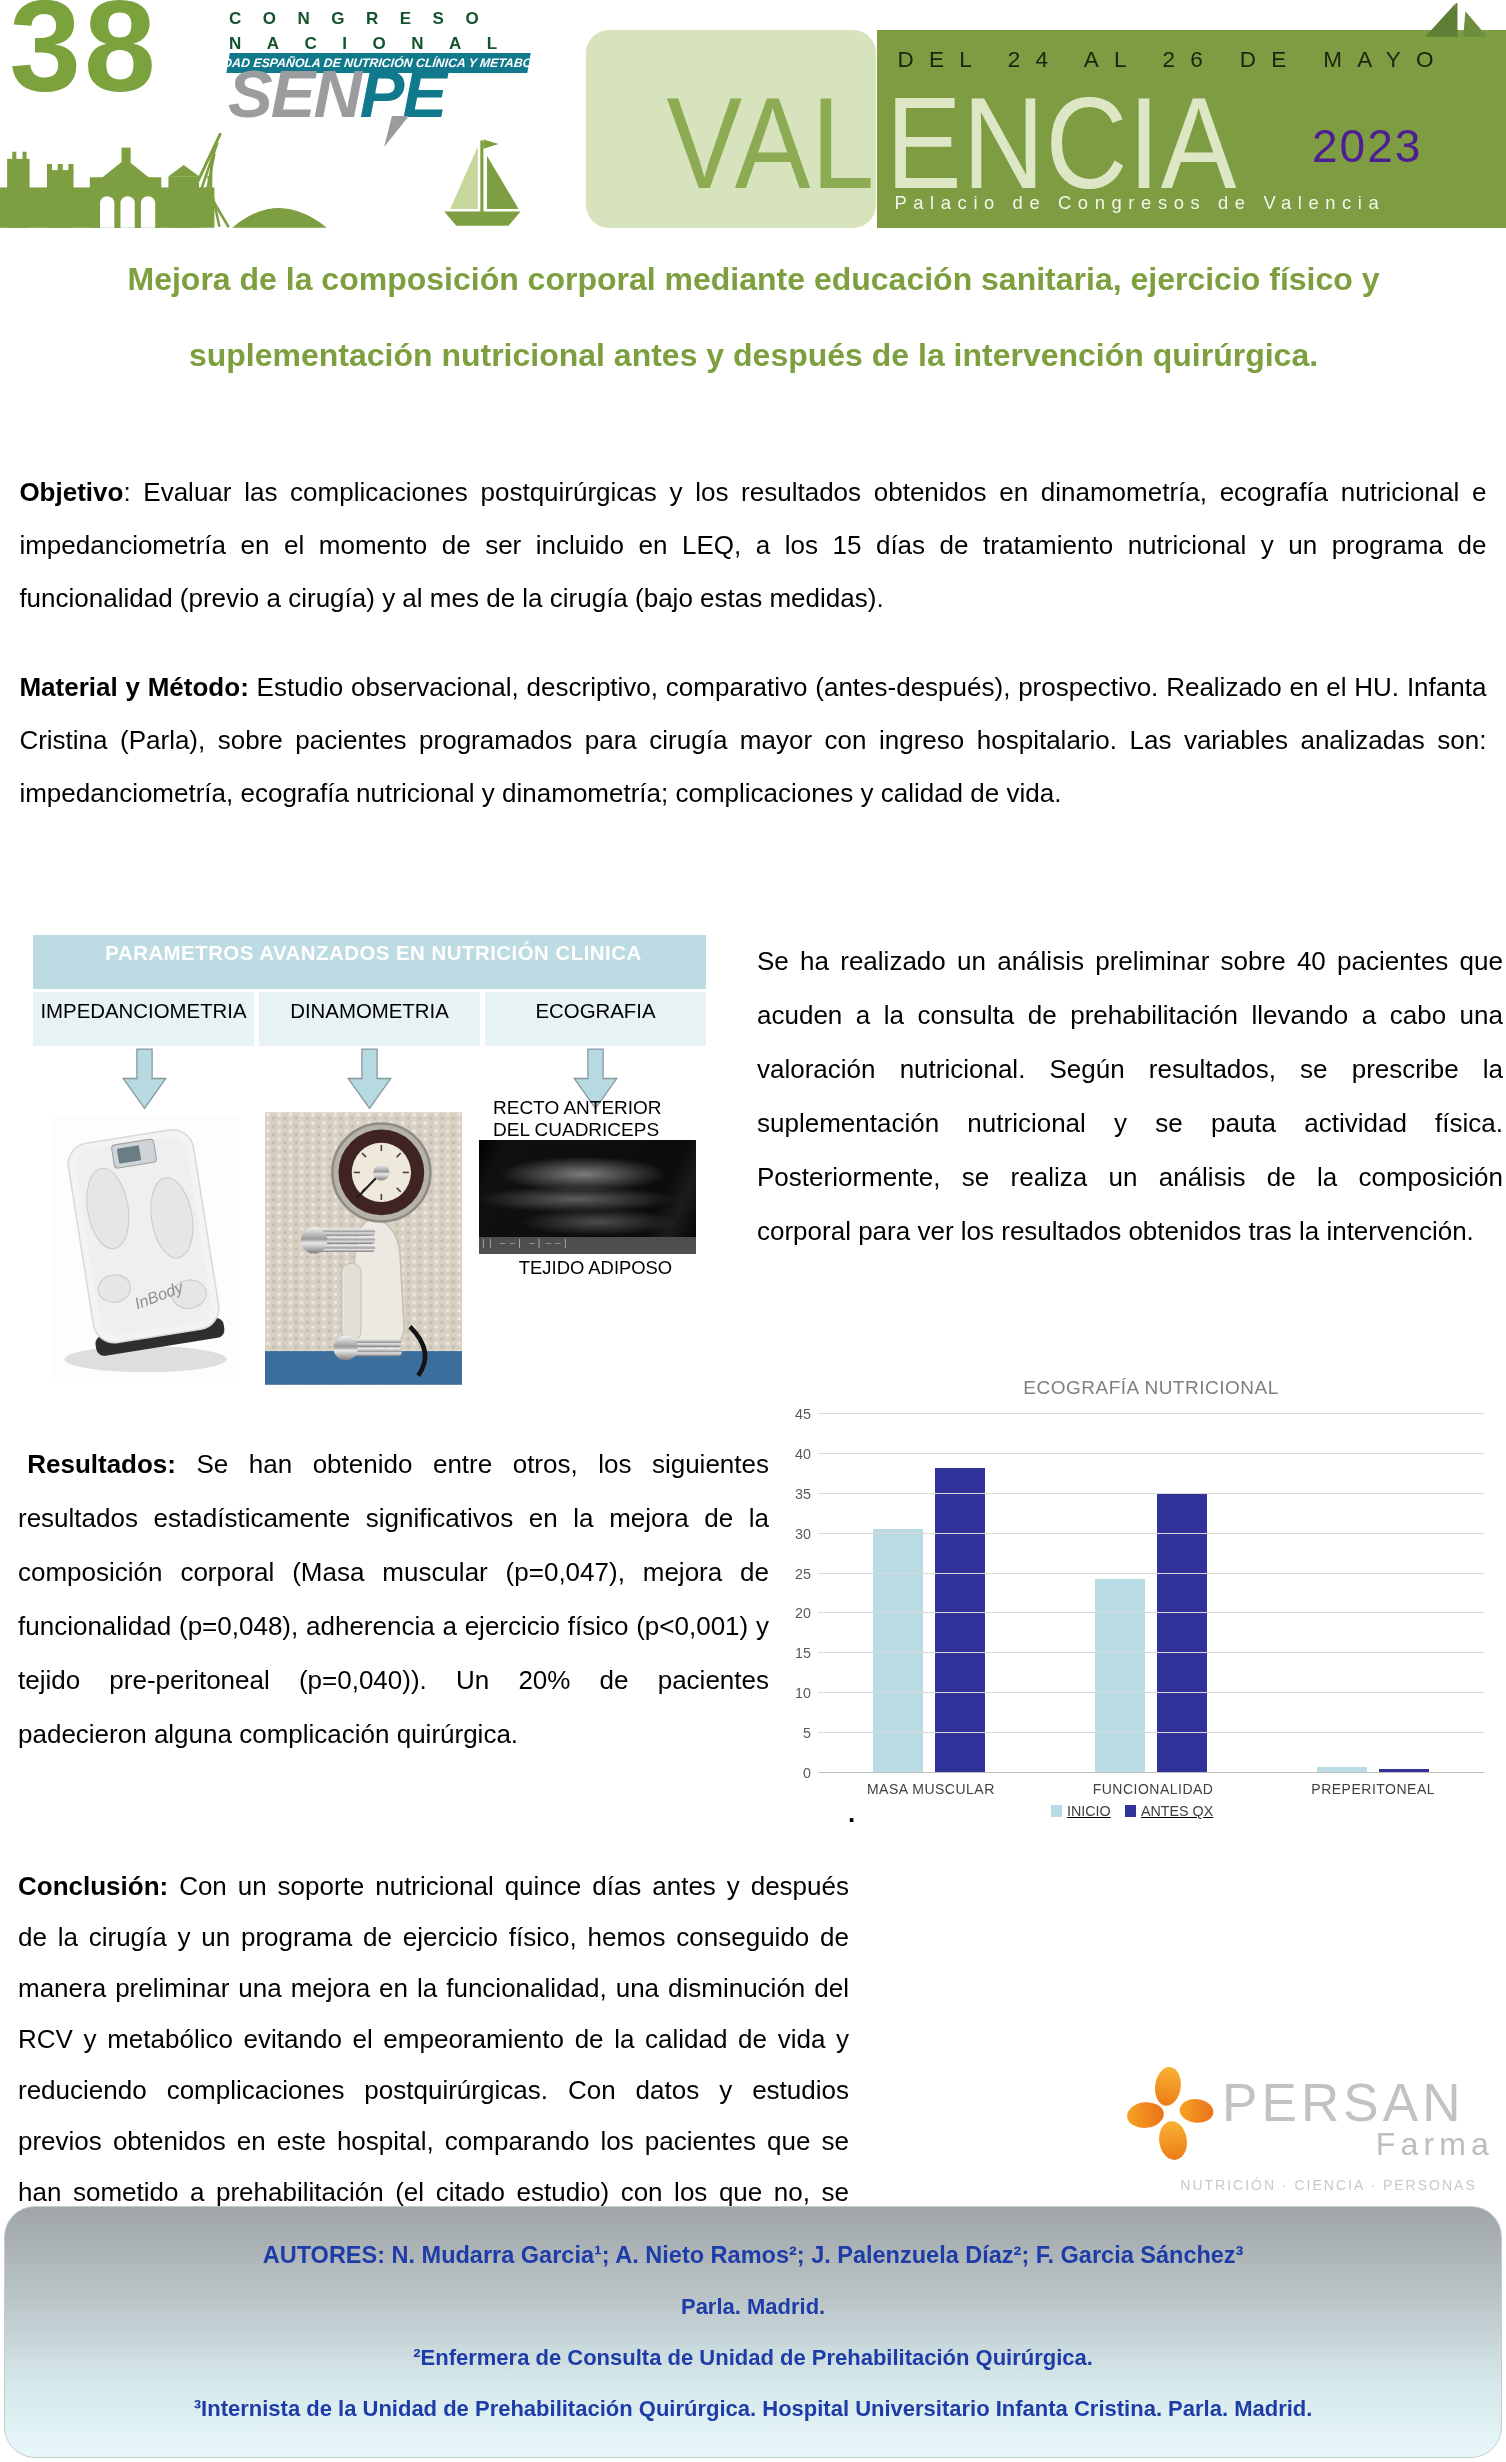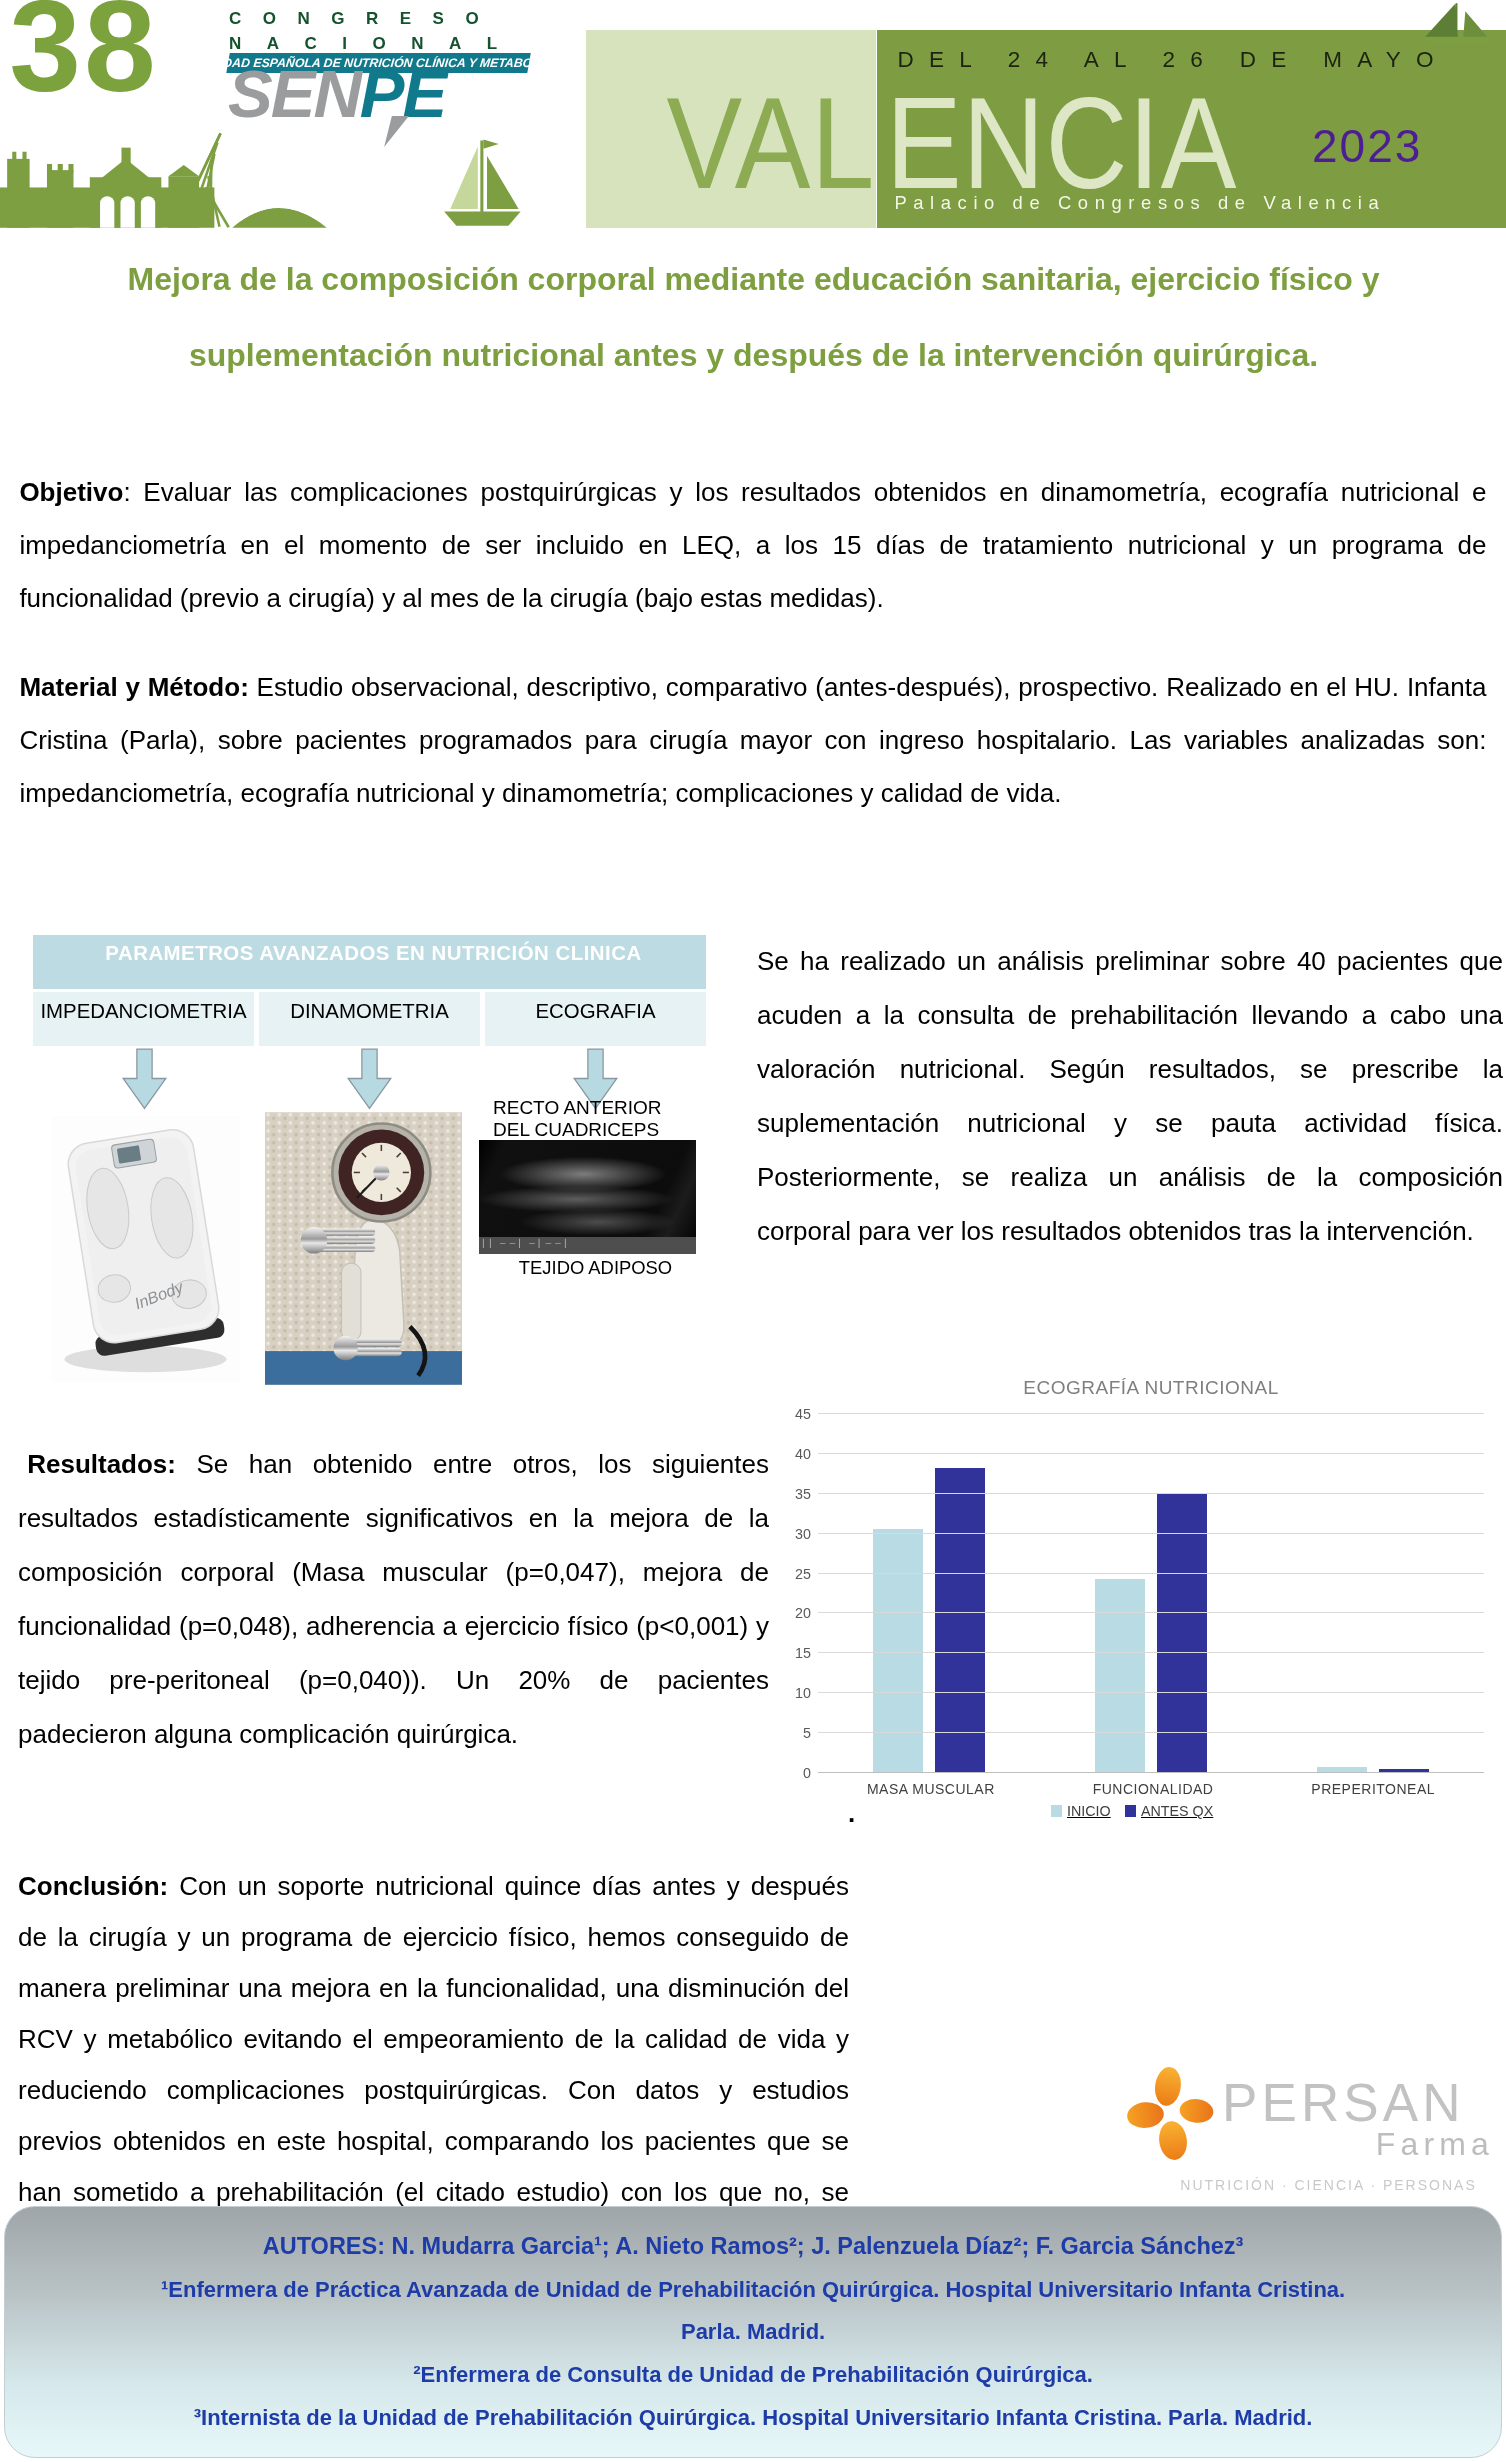--- a/index.html
+++ b/index.html
@@ -15,21 +15,21 @@
   .nacional{top:34px;letter-spacing:25.5px;}
   .society-band{position:absolute;left:228px;top:53px;width:301px;height:20.4px;background:#11798c;
       transform:skewX(-10deg);display:flex;align-items:center;justify-content:center;}
   .society-band span{font-size:12.3px;font-weight:bold;font-style:italic;color:#fff;white-space:nowrap;transform:skewX(4deg);}
   .senpe{position:absolute;left:228px;top:60px;font-size:67px;font-weight:900;font-style:italic;line-height:1;letter-spacing:-2px;}
   .senpe .sen{color:#9a9c9e;}
   .senpe .pe{color:#11798c;}
   .sen-tail{position:absolute;left:388px;top:116px;width:0;height:0;
       border-left:17.4px solid #9a9c9e;border-bottom:31px solid transparent;transform:skewX(-14deg);}
   .skyline{position:absolute;left:0;top:127px;width:586px;height:101px;}
-  .block-sage{position:absolute;left:586px;top:30px;width:290px;height:198px;background:#d7e3bd;}
+  .block-sage{position:absolute;left:586px;top:30px;width:290px;height:198px;background:#d7e3bd;border-radius:23px;}
   .block-olive{position:absolute;left:877px;top:30px;width:629px;height:198px;background:#7e9c41;}
   .city-val{position:absolute;right:1px;top:49px;font-size:129px;line-height:1;color:#8cab52;
       transform:scaleX(.88);transform-origin:right;letter-spacing:1px;}
   .city-encia{position:absolute;left:9.2px;top:49px;font-size:129px;line-height:1;color:#dde7c6;
       transform:scaleX(.88);transform-origin:left;letter-spacing:1px;}
   .city-year{position:absolute;left:435px;top:93px;font-size:46px;line-height:1;color:#4c1d95;letter-spacing:2px;}
   .dates{position:absolute;left:20.4px;top:17.4px;width:603px;font-size:22.5px;font-weight:500;color:#1c2411;
       letter-spacing:15.3px;white-space:nowrap;}
   .venue{position:absolute;left:17.4px;top:162px;width:603px;font-size:18.4px;color:#f4f7ea;letter-spacing:6.6px;white-space:nowrap;}
   .boat-tr{position:absolute;left:1415px;top:0px;width:89px;height:44px;}
@@ -369,20 +369,19 @@
       <ellipse cx="96" cy="146" rx="27" ry="38" fill="url(#og1)" transform="rotate(-8 96 146)"></ellipse>
       <ellipse cx="142" cy="88" rx="33" ry="23" fill="url(#og2)" transform="rotate(6 142 88)"></ellipse>
     </svg>
     <div class="persan-name" data-name="persan-wordmark">PERSAN</div>
     <div class="persan-sub" data-name="persan-farma-text">Farma</div>
   </div>
   <div class="persan-tagline" data-name="persan-tagline">NUTRICIÓN · CIENCIA · PERSONAS</div>
 
   <div class="footer" data-name="authors-footer">
     <div class="authors" data-name="authors-line">AUTORES: N. Mudarra Garcia¹; A. Nieto Ramos²; J. Palenzuela Díaz²; F. Garcia Sánchez³</div>
-    <div class="affil" data-name="affiliation-1">¹Enfermera de Práctica Avanzada de Unidad de Prehabilitación Quirúrgica. Hospital Universitario Infanta Cristina.</div>
     <div class="affil" data-name="affiliation-1b">Parla. Madrid.</div>
     <div class="affil" data-name="affiliation-2">²Enfermera de Consulta de Unidad de Prehabilitación Quirúrgica.</div>
     <div class="affil" data-name="affiliation-3">³Internista de la Unidad de Prehabilitación Quirúrgica. Hospital Universitario Infanta Cristina. Parla. Madrid.</div>
   </div>
 
 </div>
 
 
 </body></html>

